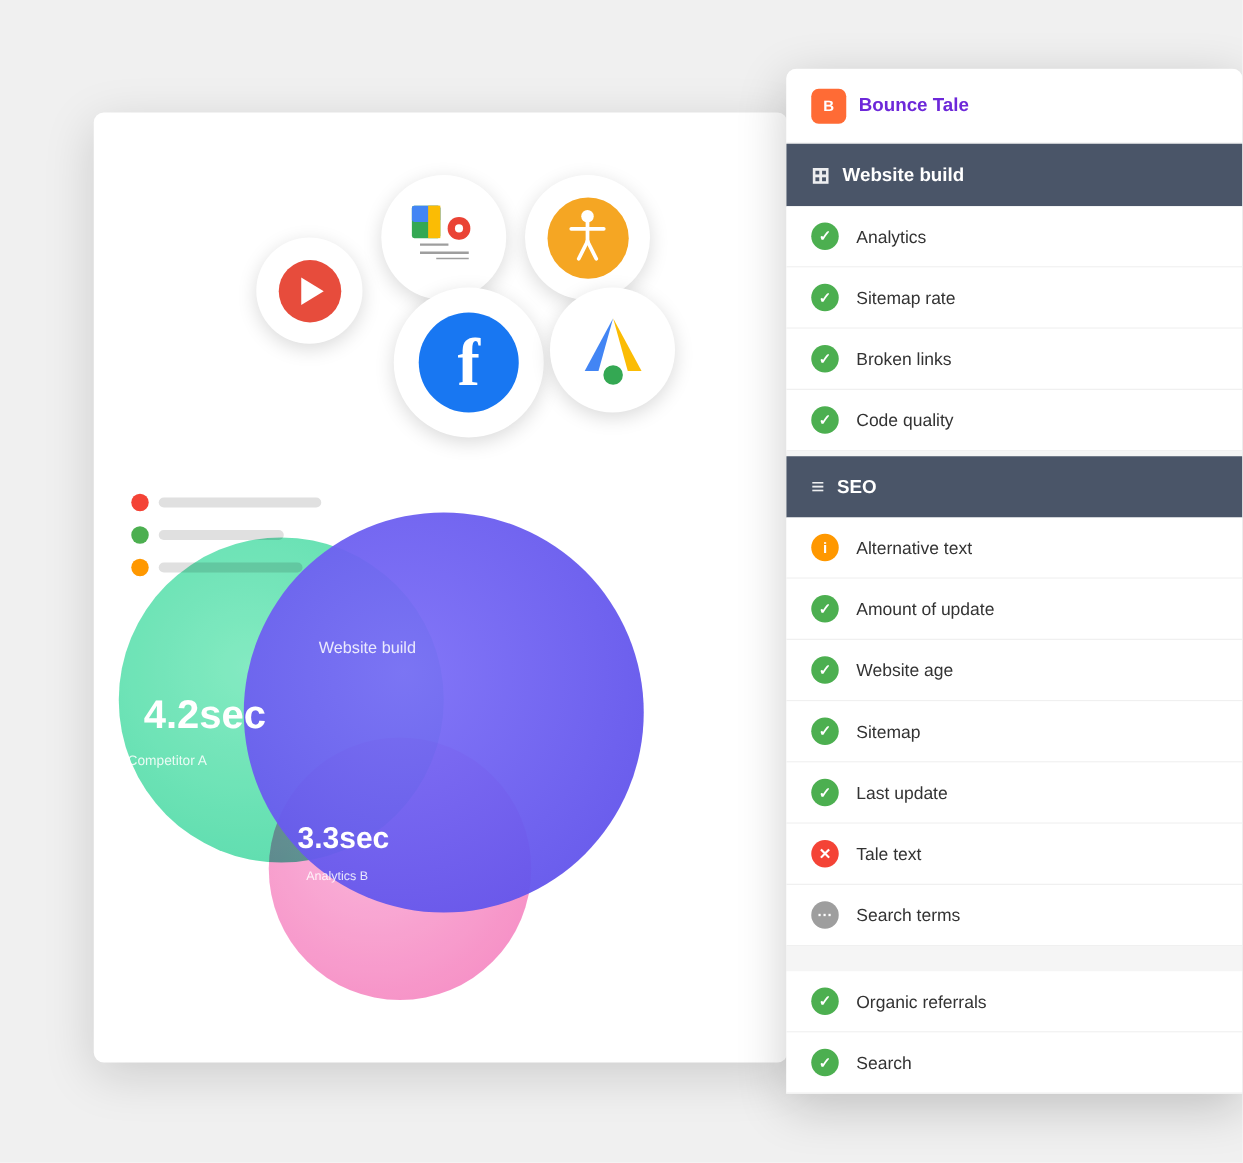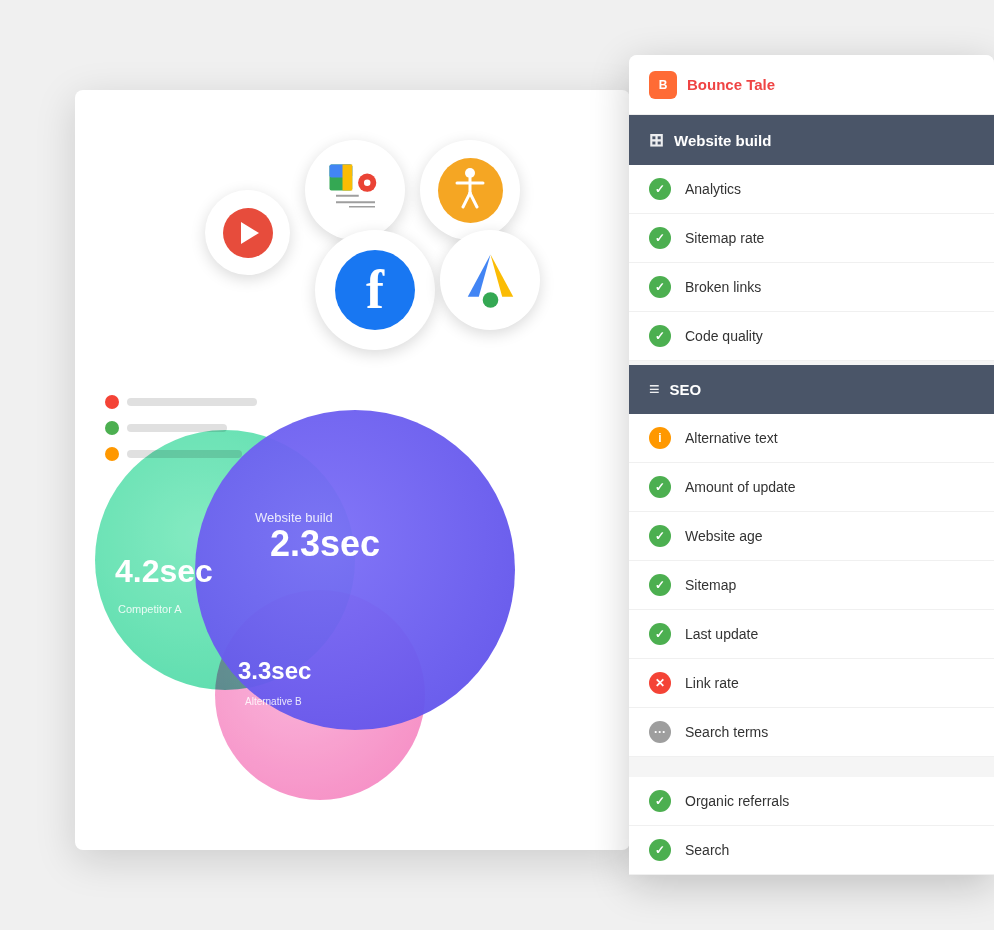--- a/index.html
+++ b/index.html
@@ -250,21 +250,21 @@
     }
 
     .bubble-green-label {
       bottom: 260px;
       left: 40px;
       font-size: 32px;
     }
 
     .bubble-green-sublabel {
       bottom: 235px;
-      left: 43px;
+      left: 27px;
       font-size: 11px;
       opacity: 0.85;
       font-weight: 400;
     }
 
     .bubble-pink-label {
       bottom: 165px;
       left: 163px;
       font-size: 24px;
     }
@@ -416,36 +416,35 @@
       <div class="line-bar" style="width:115px;"></div>
     </div>
   </div>
 
   <div class="bubbles-area">
     <div class="bubble-main bubble-green"></div>
     <div class="bubble-main bubble-pink"></div>
     <div class="bubble-main bubble-blue"></div>
 
     <div class="bubble-label bubble-main-sublabel">Website build</div>
-    <div class="bubble-label bubble-main-label">2.3sec</div>
 
     <div class="bubble-label bubble-green-label">4.2sec</div>
     <div class="bubble-label bubble-green-sublabel">Competitor A</div>
 
     <div class="bubble-label bubble-pink-label">3.3sec</div>
-    <div class="bubble-label bubble-pink-sublabel">Alternative B</div>
+    <div class="bubble-label bubble-pink-sublabel">Analytics B</div>
   </div>
 
 </div>
 
 <div class="right-panel">
 
   <div style="height:60px; background:#fff; border-bottom:1px solid #eee; display:flex; align-items:center; padding:0 20px; gap:10px;">
     <div style="width:28px;height:28px;background:#ff6b35;border-radius:6px;display:flex;align-items:center;justify-content:center;color:white;font-size:12px;font-weight:bold;">B</div>
-    <span style="font-weight:600;font-size:15px;color:#ef4444;">Bounce Tale</span>
+    <span style="font-weight:600;font-size:15px;color:#6d28d9;">Bounce Tale</span>
   </div>
 
   <div class="panel-section-header">
     <span class="header-icon">⊞</span>
     <span>Website build</span>
   </div>
 
   <div class="panel-item">
     <div class="status-icon status-green">✓</div>
     <span>Analytics</span>
@@ -483,21 +482,21 @@
   <div class="panel-item">
     <div class="status-icon status-green">✓</div>
     <span>Sitemap</span>
   </div>
   <div class="panel-item">
     <div class="status-icon status-green">✓</div>
     <span>Last update</span>
   </div>
   <div class="panel-item">
     <div class="status-icon status-red">✕</div>
-    <span>Link rate</span>
+    <span>Tale text</span>
   </div>
   <div class="panel-item">
     <div class="status-icon status-gray">···</div>
     <span>Search terms</span>
   </div>
 
   <div class="section-spacer"></div>
 
   <div class="panel-item">
     <div class="status-icon status-green">✓</div>

